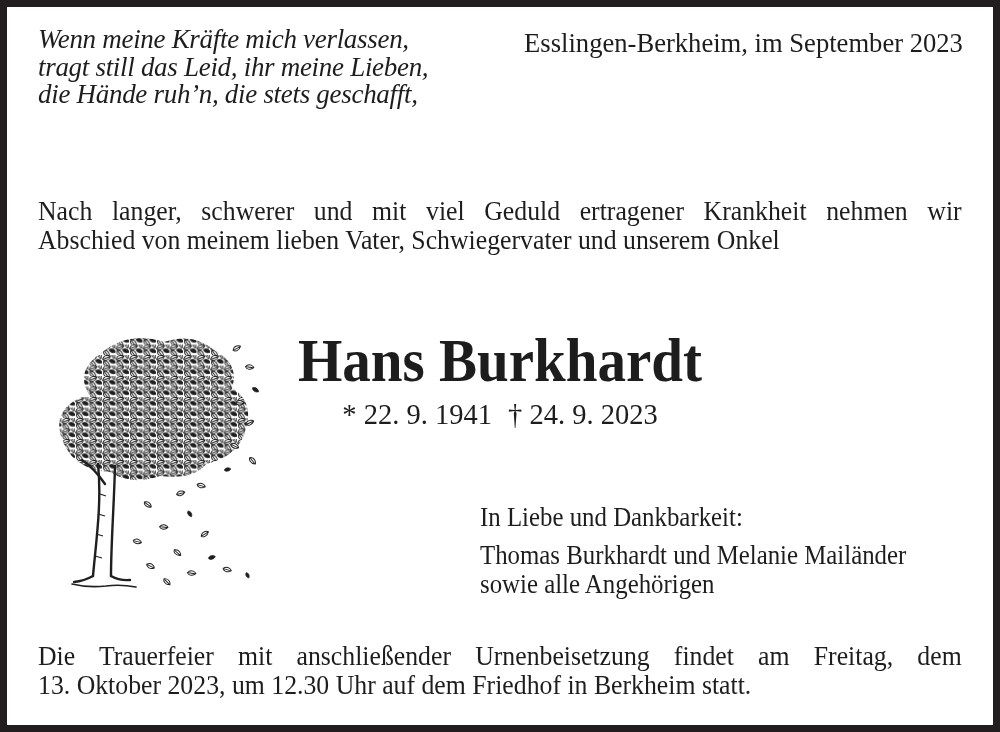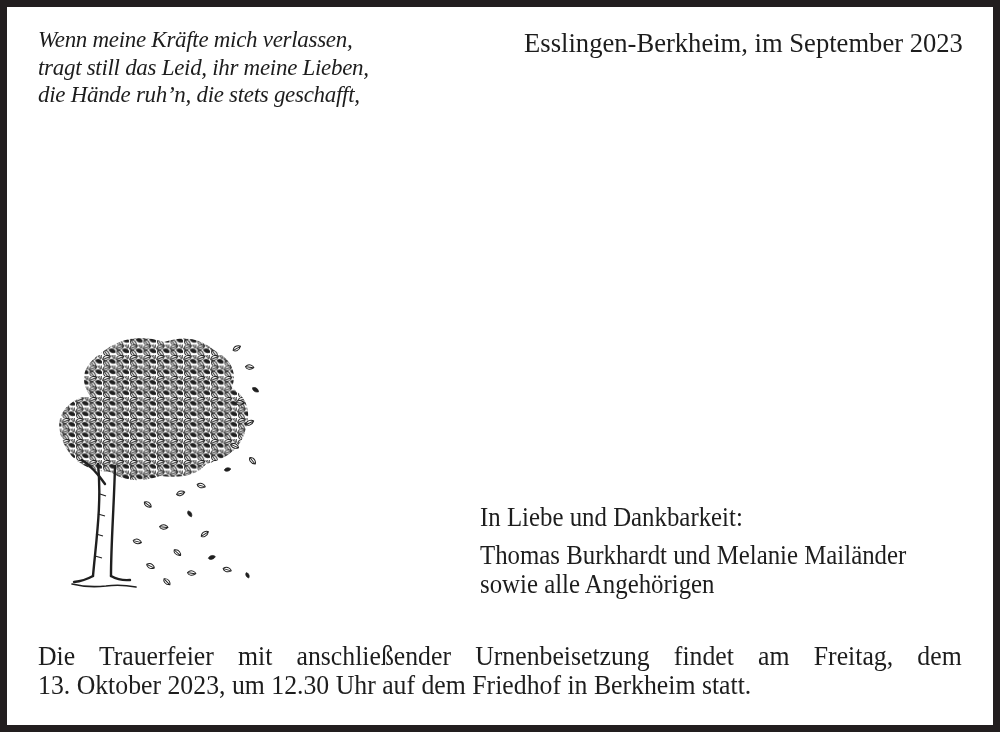--- a/index.html
+++ b/index.html
@@ -9,21 +9,21 @@
     background:#ffffff;
     border:7px solid #221e1f;
     box-sizing:border-box;
     overflow:hidden;
     font-family:"Liberation Serif","DejaVu Serif",serif;
     color:#1d1d1d;
   }
   
   .poem{
     position:absolute;left:31px;top:19px;
-    font-style:italic;font-size:23px;line-height:27.5px;
+    font-style:italic;font-size:27px;line-height:27.5px;
     letter-spacing:-0.3px;white-space:nowrap;
   }
   
   .dateline{
     position:absolute;right:30px;top:20px;
     font-size:28px;white-space:nowrap;
     transform:scaleX(0.95);transform-origin:100% 0;
   }
   
   .para{position:absolute;left:31px;width:924px;}
@@ -60,21 +60,34 @@
 <div class="page">
 
   <div class="poem">
     <div>Wenn meine Kräfte mich verlassen,</div>
     <div>tragt still das Leid, ihr meine Lieben,</div>
     <div>die Hände ruh’n, die stets geschafft,</div>
   </div>
 
   <div class="dateline">Esslingen-Berkheim, im September 2023</div>
 
+  <div class="para para-intro">
+    <div class="cond">
+      <div class="jline">Nach langer, schwerer und mit viel Geduld ertragener Krankheit nehmen wir</div>
+      <div>Abschied von meinem lieben Vater, Schwiegervater und unserem Onkel</div>
+    </div>
+  </div>
 
+  <div class="name-block">
+    <div class="name">Hans Burkhardt</div>
+    <div class="dates">
+      <span>* 22. 9. 1941</span>
+      <span>† 24. 9. 2023</span>
+    </div>
+  </div>
 
   <svg class="tree" width="224" height="256" viewBox="0 0 224 256" aria-hidden="true">
     <defs>
       <path id="lf" d="M0 2.6 Q2.1 -0.5 5.1 0.1 Q7.7 0.6 8.5 2 Q6.3 4.7 3.3 4.5 Q1 4.4 0 2.6 Z M1.3 2.6 L7.4 2.2" fill="#ffffff" stroke="#1f1f1f" stroke-width="0.95" stroke-linejoin="round" stroke-linecap="round"></path>
       <path id="lfd" d="M0 2.6 Q2.1 -0.5 5.1 0.1 Q7.7 0.6 8.5 2 Q6.3 4.7 3.3 4.5 Q1 4.4 0 2.6 Z" fill="#1f1f1f" stroke="#1f1f1f" stroke-width="0.8"></path>
       <pattern id="pt" width="13.5" height="10.5" patternUnits="userSpaceOnUse">
         <rect width="13.5" height="10.5" fill="#ffffff"></rect>
         <use href="#lf" transform="translate(0.2,0.6) rotate(-18 4 2)"></use>
         <use href="#lfd" transform="translate(6.8,4.6) rotate(26 4 2) scale(0.85)"></use>
         <use href="#lf" transform="translate(0.6,6.9) rotate(58 4 2)"></use>

